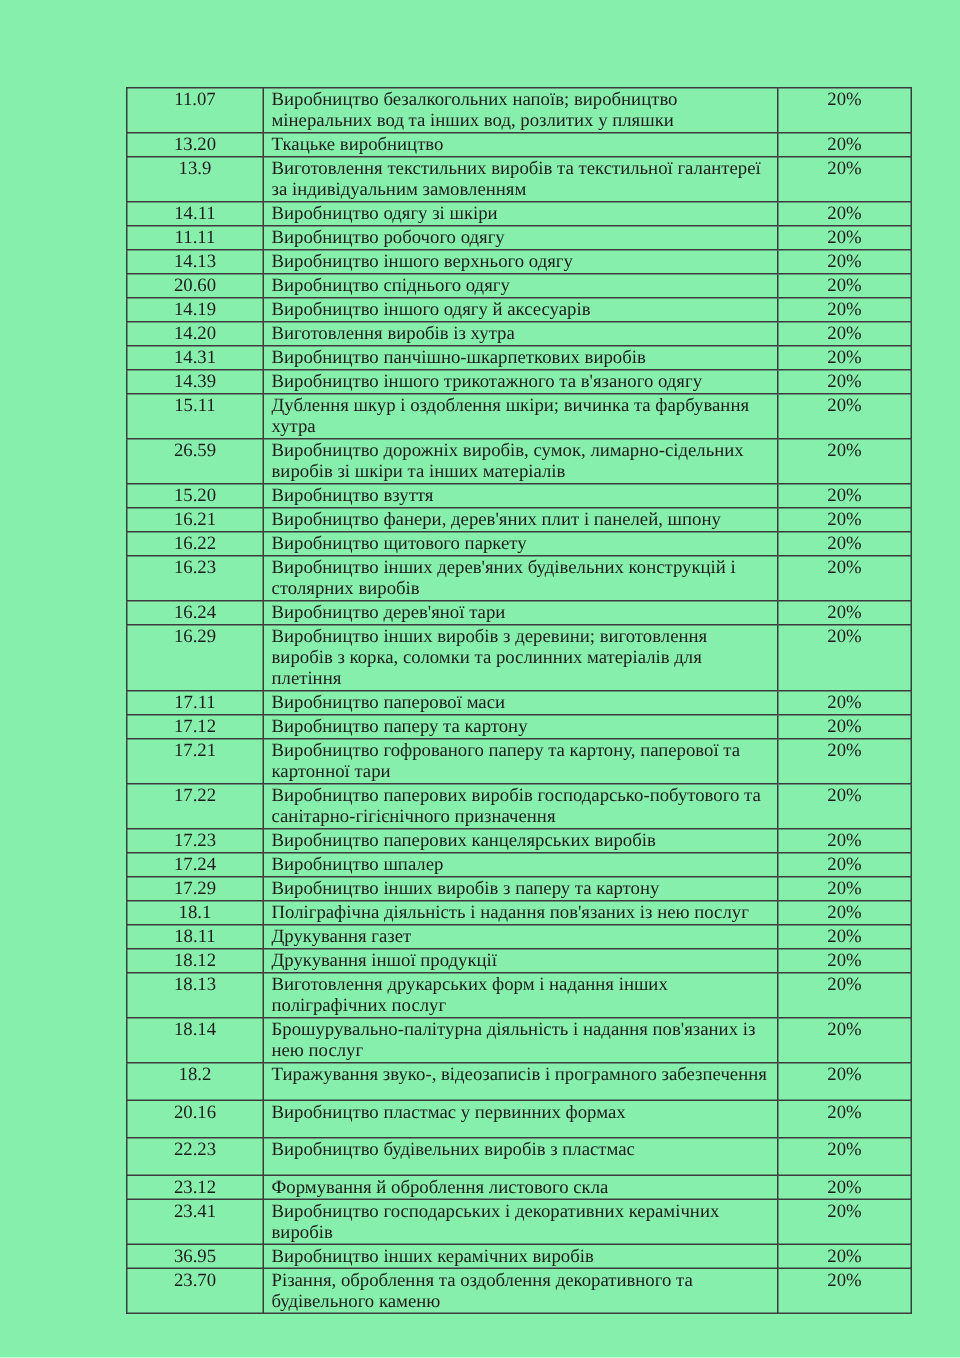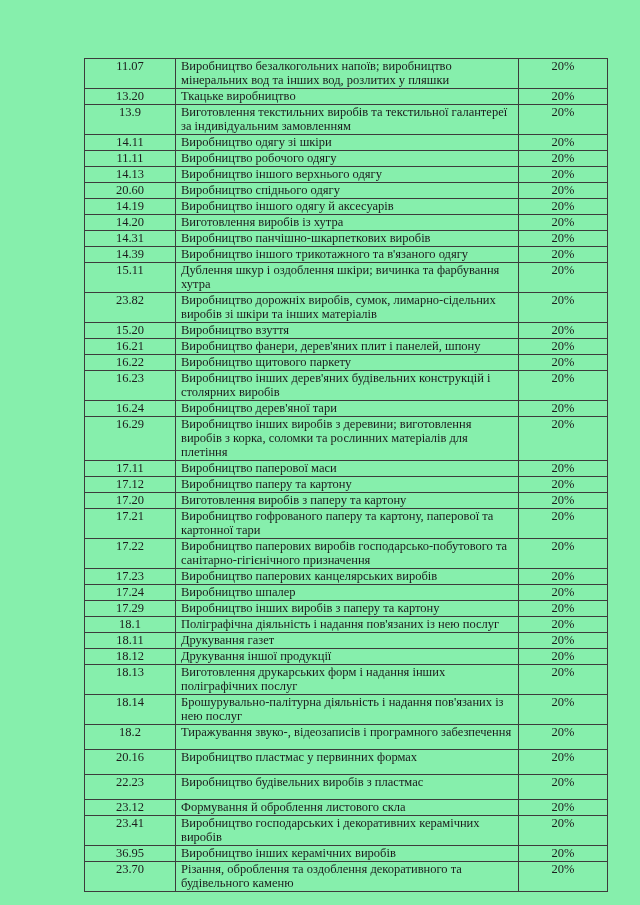--- a/index.html
+++ b/index.html
@@ -121,21 +121,21 @@
     <td class="code">14.39</td>
     <td class="desc">Виробництво іншого трикотажного та в'язаного одягу</td>
     <td class="rate">20%</td>
   </tr>
         <tr>
     <td class="code">15.11</td>
     <td class="desc">Дублення шкур і оздоблення шкіри; вичинка та фарбування хутра</td>
     <td class="rate">20%</td>
   </tr>
         <tr>
-    <td class="code">23.82</td>
+    <td class="code">26.59</td>
     <td class="desc">Виробництво дорожніх виробів, сумок, лимарно-сідельних виробів зі шкіри та інших матеріалів</td>
     <td class="rate">20%</td>
   </tr>
         <tr>
     <td class="code">15.20</td>
     <td class="desc">Виробництво взуття</td>
     <td class="rate">20%</td>
   </tr>
         <tr>
     <td class="code">16.21</td>
@@ -163,25 +163,20 @@
     <td class="rate">20%</td>
   </tr>
         <tr>
     <td class="code">17.11</td>
     <td class="desc">Виробництво паперової маси</td>
     <td class="rate">20%</td>
   </tr>
         <tr>
     <td class="code">17.12</td>
     <td class="desc">Виробництво паперу та картону</td>
-    <td class="rate">20%</td>
-  </tr>
-        <tr>
-    <td class="code">17.20</td>
-    <td class="desc">Виготовлення виробів з паперу та картону</td>
     <td class="rate">20%</td>
   </tr>
         <tr>
     <td class="code">17.21</td>
     <td class="desc">Виробництво гофрованого паперу та картону, паперової та картонної тари</td>
     <td class="rate">20%</td>
   </tr>
         <tr>
     <td class="code">17.22</td>
     <td class="desc">Виробництво паперових виробів господарсько-побутового та санітарно-гігієнічного призначення</td>

